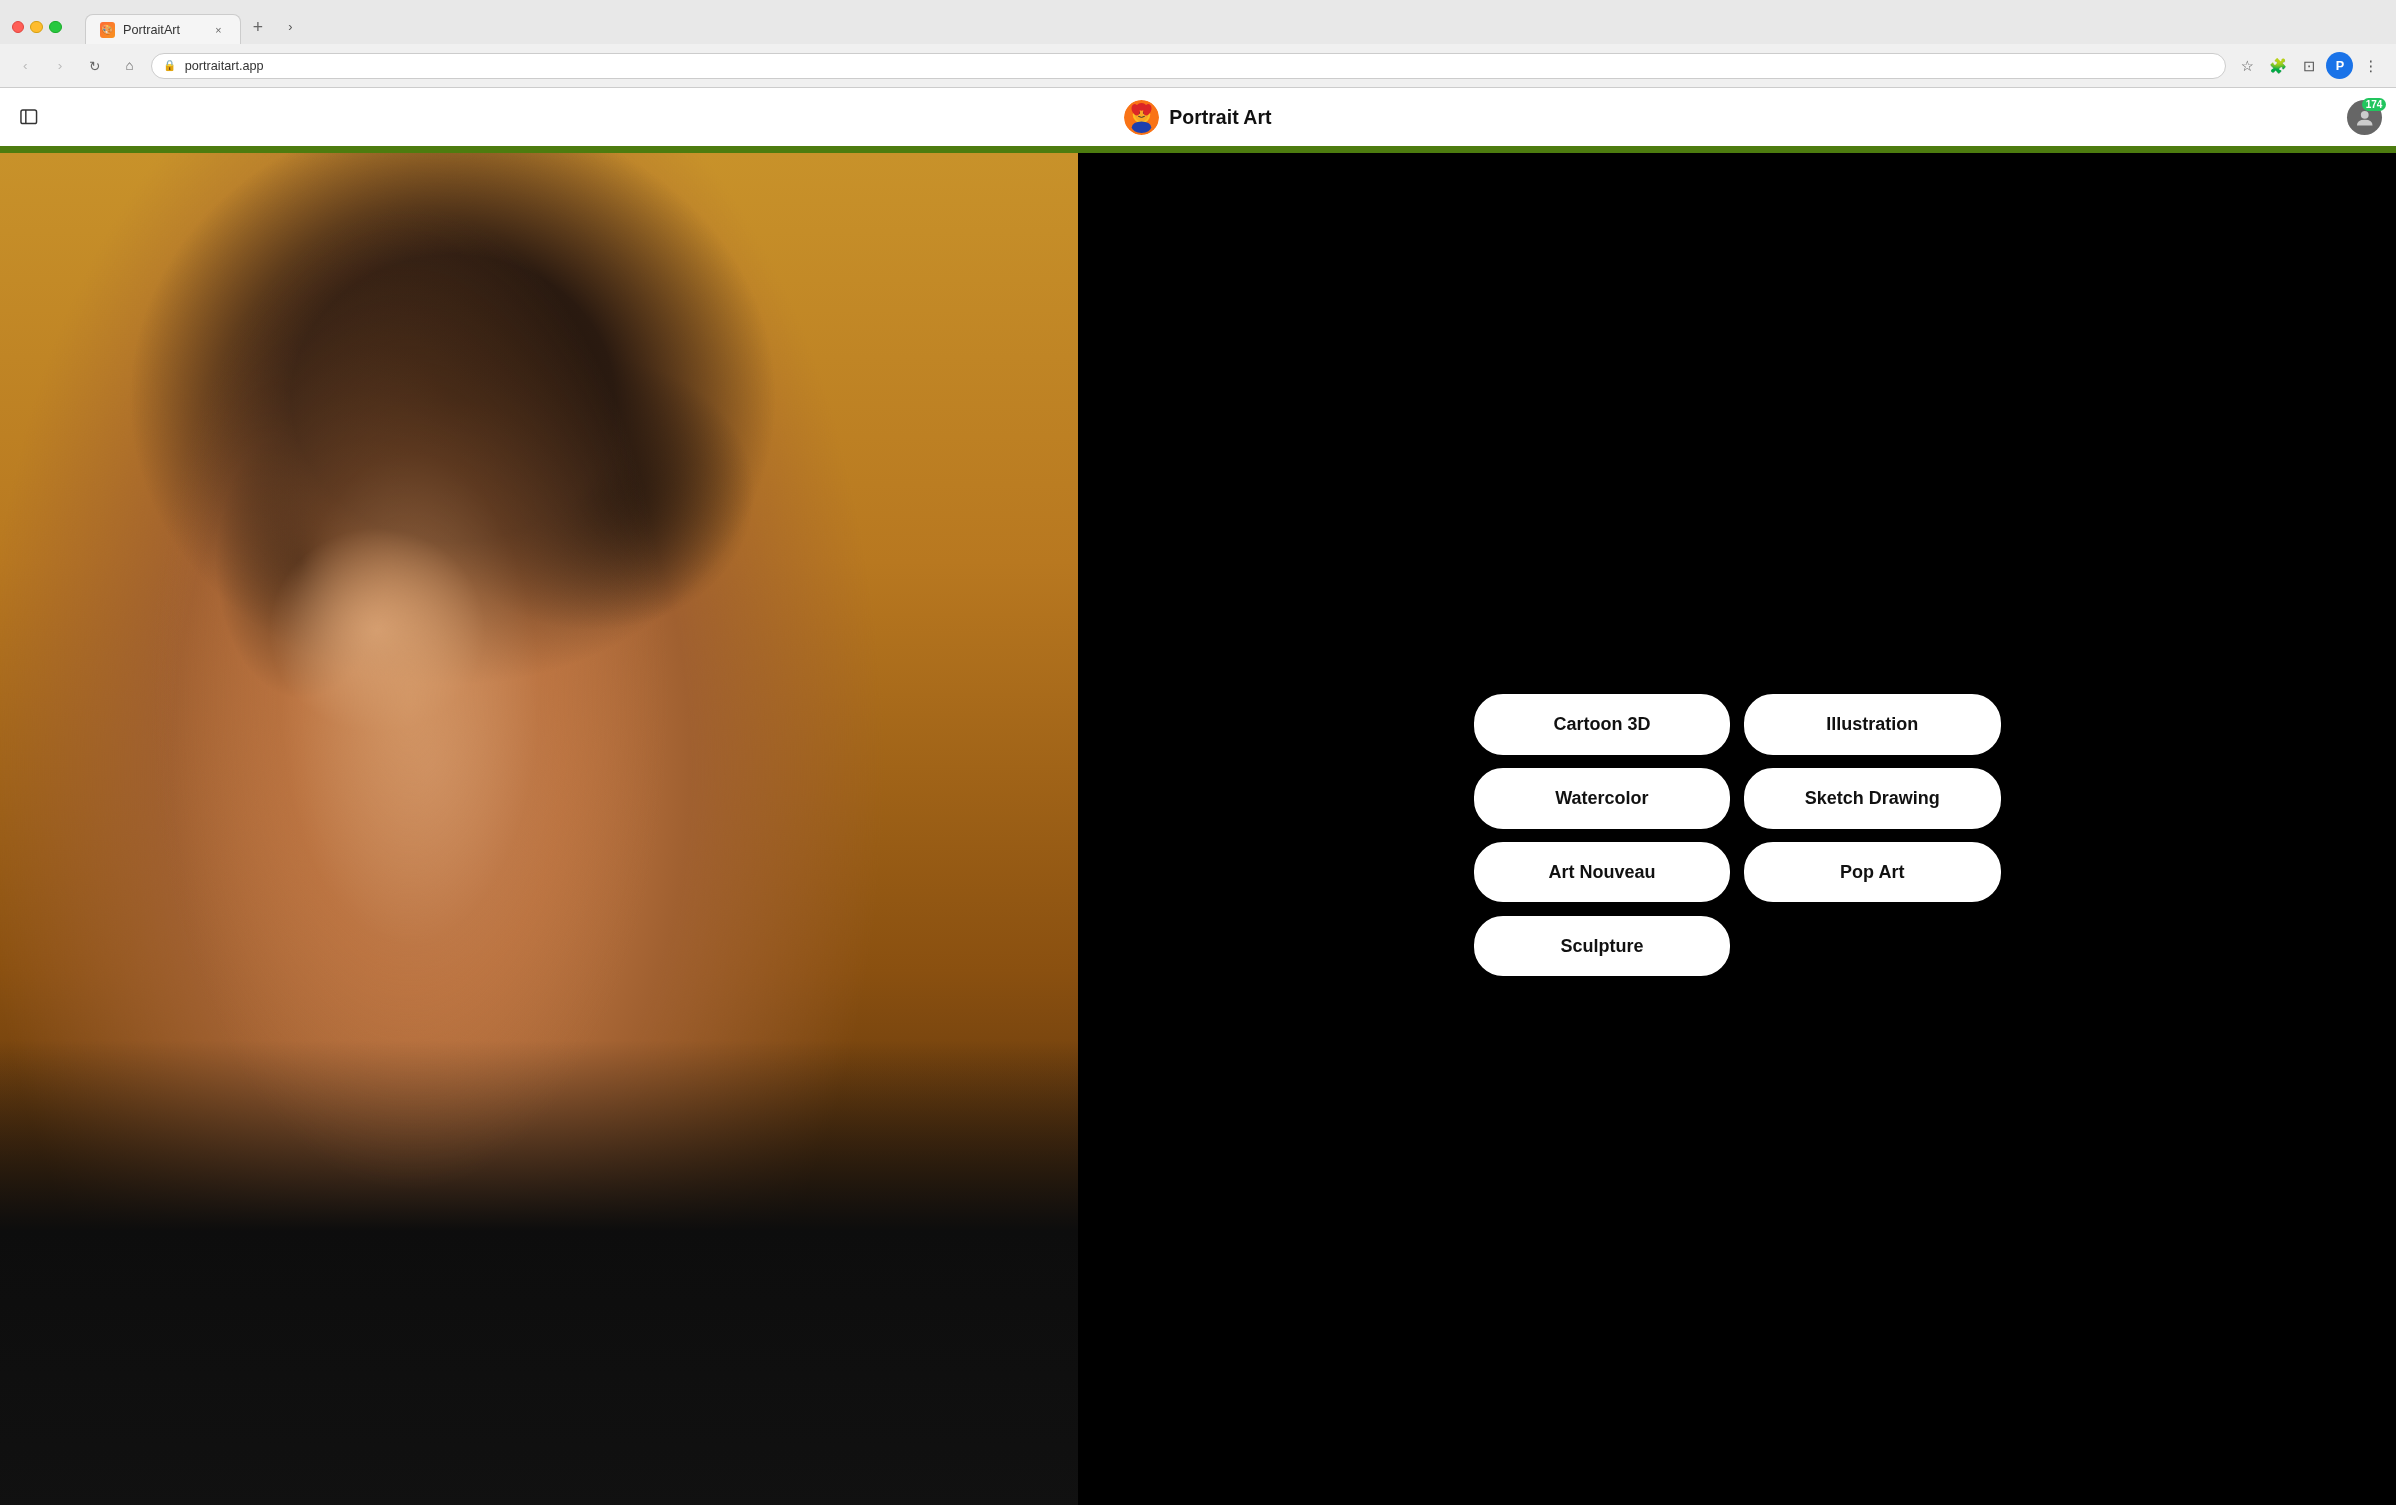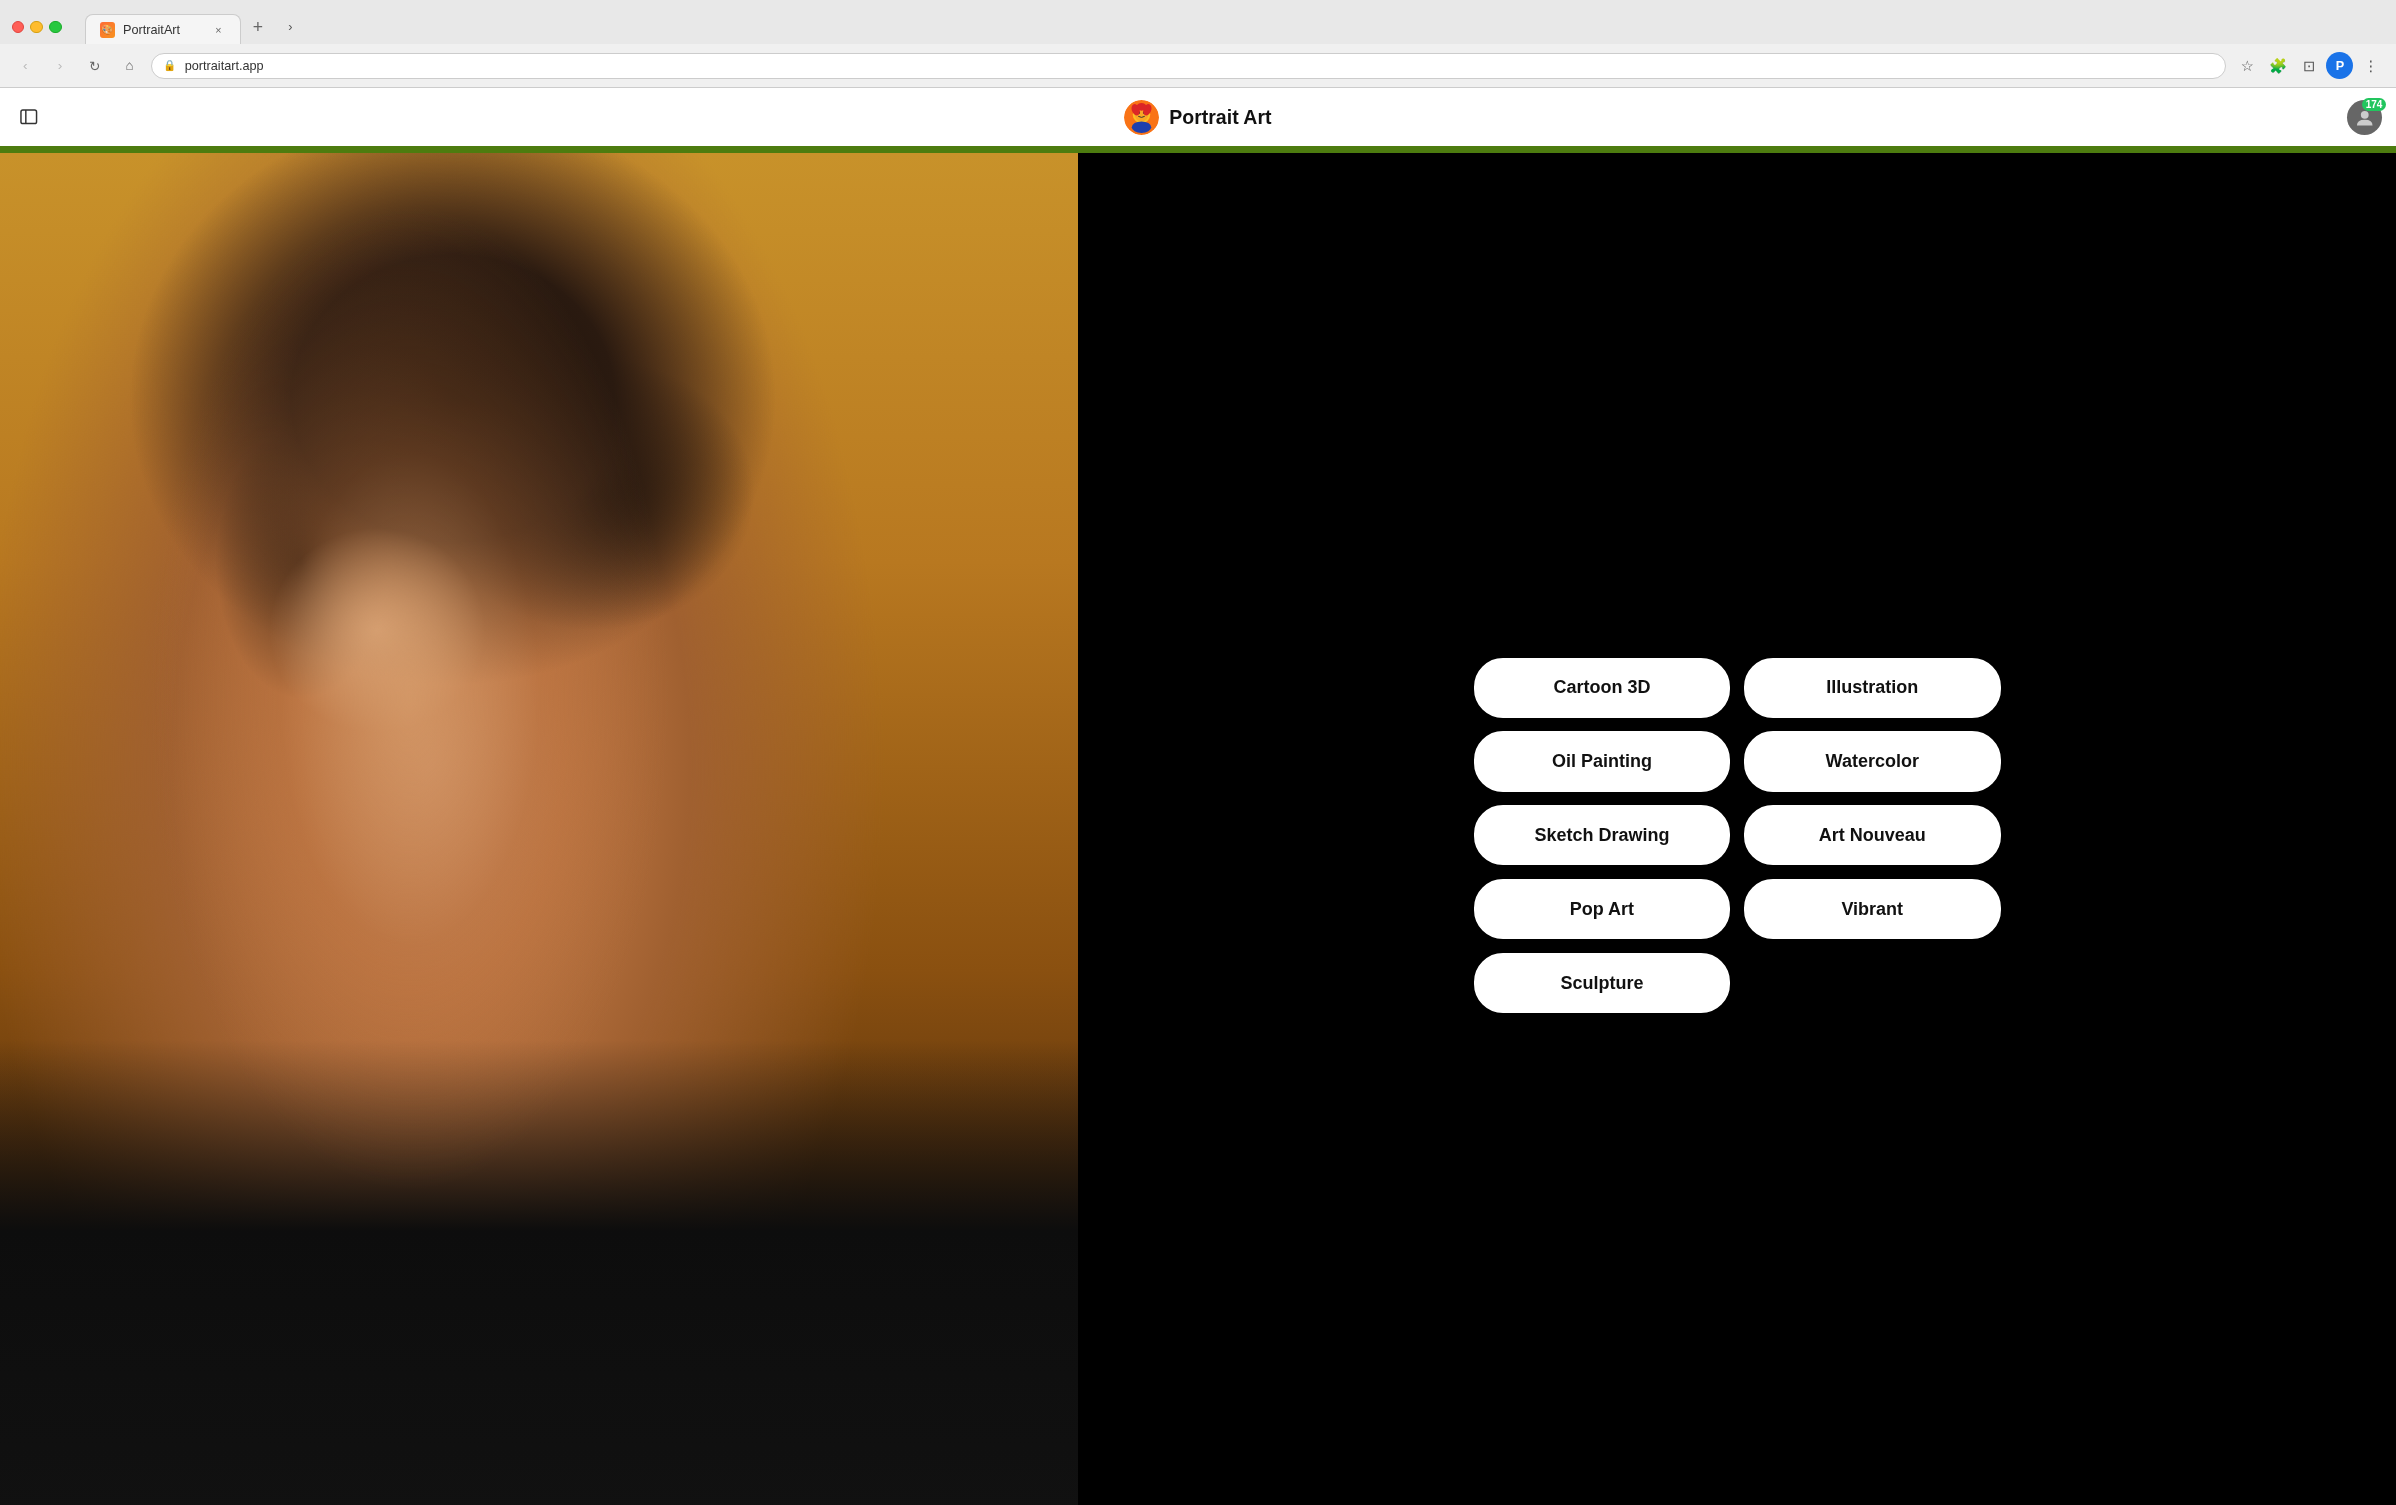--- a/index.html
+++ b/index.html
@@ -457,23 +457,21 @@
       <div class="hair-overlay"></div>
       <div class="clothing-overlay"></div>
     </div>
   </div>
 
   <div class="styles-section">
     <div class="styles-grid" id="styles-grid">
 
     <button class="style-btn">Cartoon 3D</button>
         <button class="style-btn">Illustration</button>
-        <button class="style-btn">Oil Painting</button>
         <button class="style-btn">Watercolor</button>
         <button class="style-btn">Sketch Drawing</button>
         <button class="style-btn">Art Nouveau</button>
         <button class="style-btn">Pop Art</button>
-        <button class="style-btn">Vibrant</button>
         <button class="style-btn">Sculpture</button>
       </div>
   </div>
 </div>
 
 
 </body></html>

